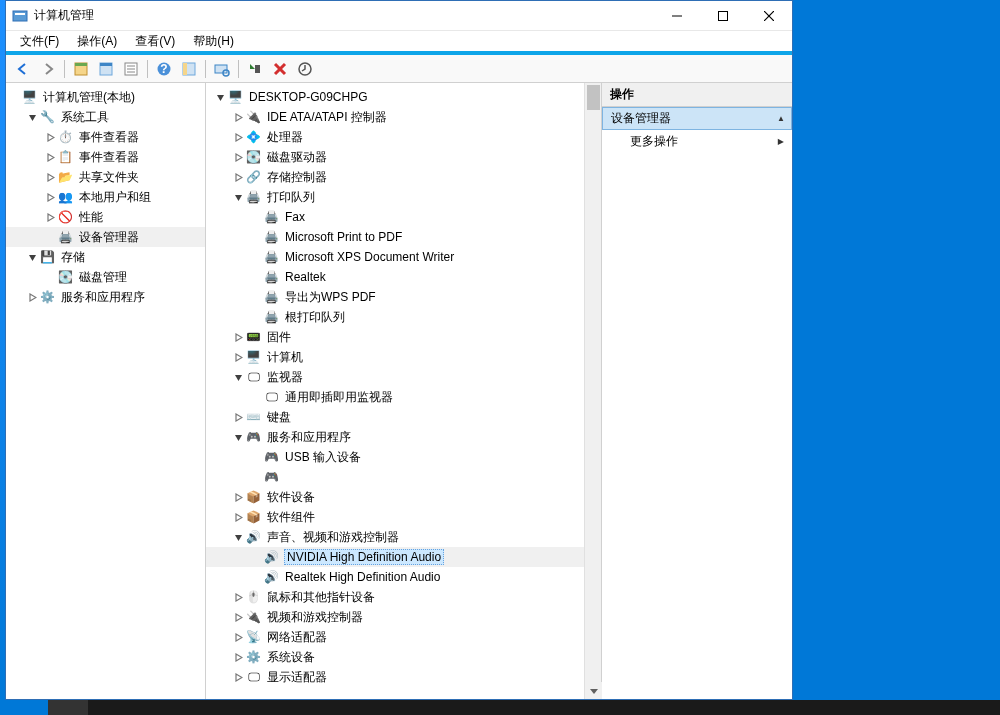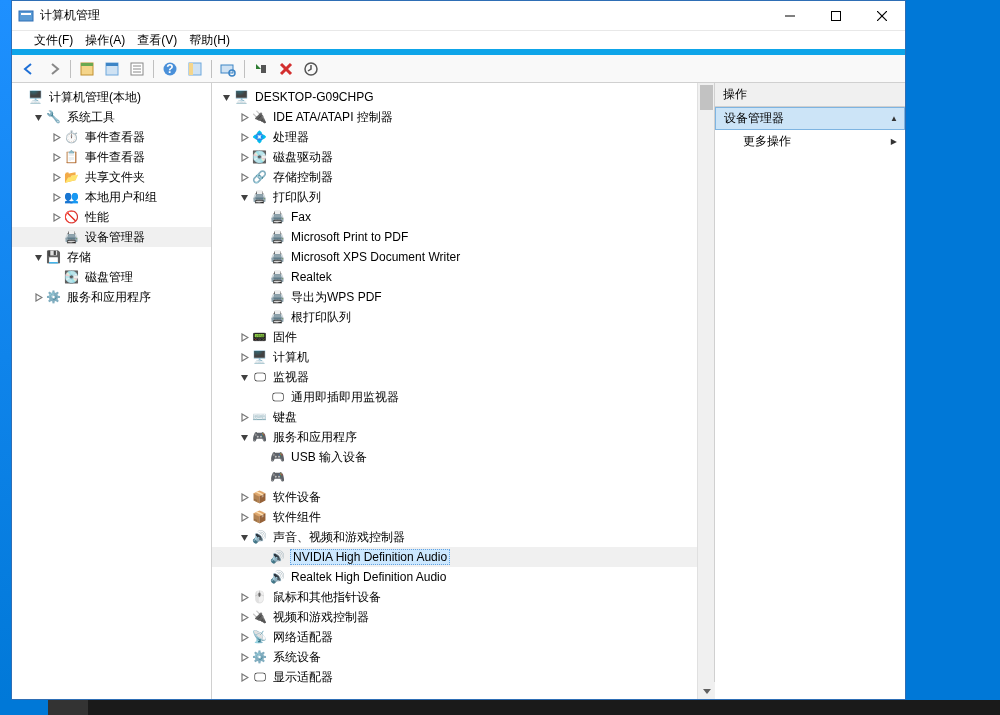--- a/index.html
+++ b/index.html
@@ -1,37 +1,37 @@
 <!DOCTYPE html>
 <html><head>
   <meta charset="utf-8">
   <style>
     * { margin: 0; padding: 0; box-sizing: border-box; font-family: "Microsoft YaHei", "Segoe UI", Arial, sans-serif; font-size: 12px; }
     body { background: #0078d7; width: 1000px; height: 715px; overflow: hidden; }
     .desktop-remnant { position: absolute; left: 0; top: 0; width: 12px; height: 715px; background: linear-gradient(to bottom, #1e90ff, #0078d7); }
-    .window { position: absolute; left: 11px; top: 0; width: 895px; height: 700px; background: #fff; border: 1px solid #2e6eb5; }
+    .window { position: absolute; left: 5px; top: 0; width: 788px; height: 700px; background: #fff; border: 1px solid #2e6eb5; }
     .titlebar { height: 30px; background: #fff; display: flex; align-items: center; padding-left: 6px; border-bottom: 1px solid #e8e8e8; }
     .titlebar-icon { width: 16px; height: 16px; margin-right: 6px; }
     .title-text { flex: 1; color: #000; }
     .win-controls { display: flex; height: 30px; }
     .win-btn { width: 46px; height: 30px; display: flex; align-items: center; justify-content: center; cursor: pointer; }
-    .menubar { height: 24px; display: flex; align-items: center; padding-left: 20px; gap: 8px; border-bottom: 6px solid #0ea5e9; }
+    .menubar { height: 24px; display: flex; align-items: center; padding-left: 12px; gap: 14px; border-bottom: 4px solid #0ea5e9; }
     .menu-item { cursor: pointer; padding: 2px 2px; }
     .toolbar { height: 28px; display: flex; align-items: center; padding-left: 6px; gap: 3px; border-bottom: 1px solid #d0d0d0; background: #f9f9f9; }
     .tool-btn { width: 22px; height: 22px; display: flex; align-items: center; justify-content: center; cursor: pointer; border: 1px solid transparent; }
     .tool-sep { width: 1px; height: 18px; background: #c0c0c0; margin: 0 2px; }
     .main { display: flex; height: calc(100% - 82px); }
     .left-pane { width: 200px; border-right: 1px solid #d0d0d0; padding-top: 4px; overflow: hidden; background: #fff; }
     .mid-pane { flex: 1; border-right: 1px solid #d0d0d0; position: relative; background: #fff; }
     .mid-scroll { position: absolute; inset: 0; right: 17px; overflow: hidden; padding-top: 4px; }
     .scrollbar-v { position: absolute; right: 0; top: 0; width: 17px; height: 100%; background: #f0f0f0; border-left: 1px solid #e0e0e0; }
     .scroll-thumb { position: absolute; left: 2px; width: 13px; top: 2px; height: 25px; background: #c2c2c2; }
     .scroll-arrow-b { position: absolute; bottom: 0; left: 0; width: 17px; height: 17px; display:flex; align-items:center; justify-content:center; background:#f0f0f0; }
     .right-pane { width: 190px; background: #fff; }
-    .right-head { height: 24px; background: #f0f0f0; border-bottom: 1px solid #d0d0d0; display: flex; align-items: center; padding-left: 8px; font-weight: 400; }
+    .right-head { height: 24px; background: #f0f0f0; border-bottom: 1px solid #d0d0d0; display: flex; align-items: center; padding-left: 8px; font-weight: 700; }
     .right-sel { height: 23px; background: #cce4f7; border: 1px solid #7eb4e1; margin: 0; display: flex; align-items: center; padding: 0 8px; position: relative; }
     .right-sel::after { content: "▲"; position: absolute; right: 6px; font-size: 8px; color: #333; }
     .right-item { height: 22px; display: flex; align-items: center; padding-left: 28px; position: relative; cursor: pointer; }
     .right-item::after { content: "▶"; position: absolute; right: 8px; font-size: 8px; color: #333; }
     .tree-node { display: flex; align-items: center; height: 20px; cursor: pointer; white-space: nowrap; }
     .tree-node.selected { background: #f0f0f0; }
     .mid-node.selected .node-text { background: #cce8ff; border: 1px dotted #66a3e0; padding: 0 2px; }
     .expander { width: 12px; height: 12px; display: inline-flex; align-items: center; justify-content: center; margin-right: 2px; font-size: 9px; color: #6e6e6e; flex-shrink: 0; }
     .icon-slot { width: 16px; height: 16px; margin-right: 4px; flex-shrink: 0; display: inline-flex; align-items: center; justify-content: center; }
     .gap { display: inline-block; flex-shrink: 0; }

